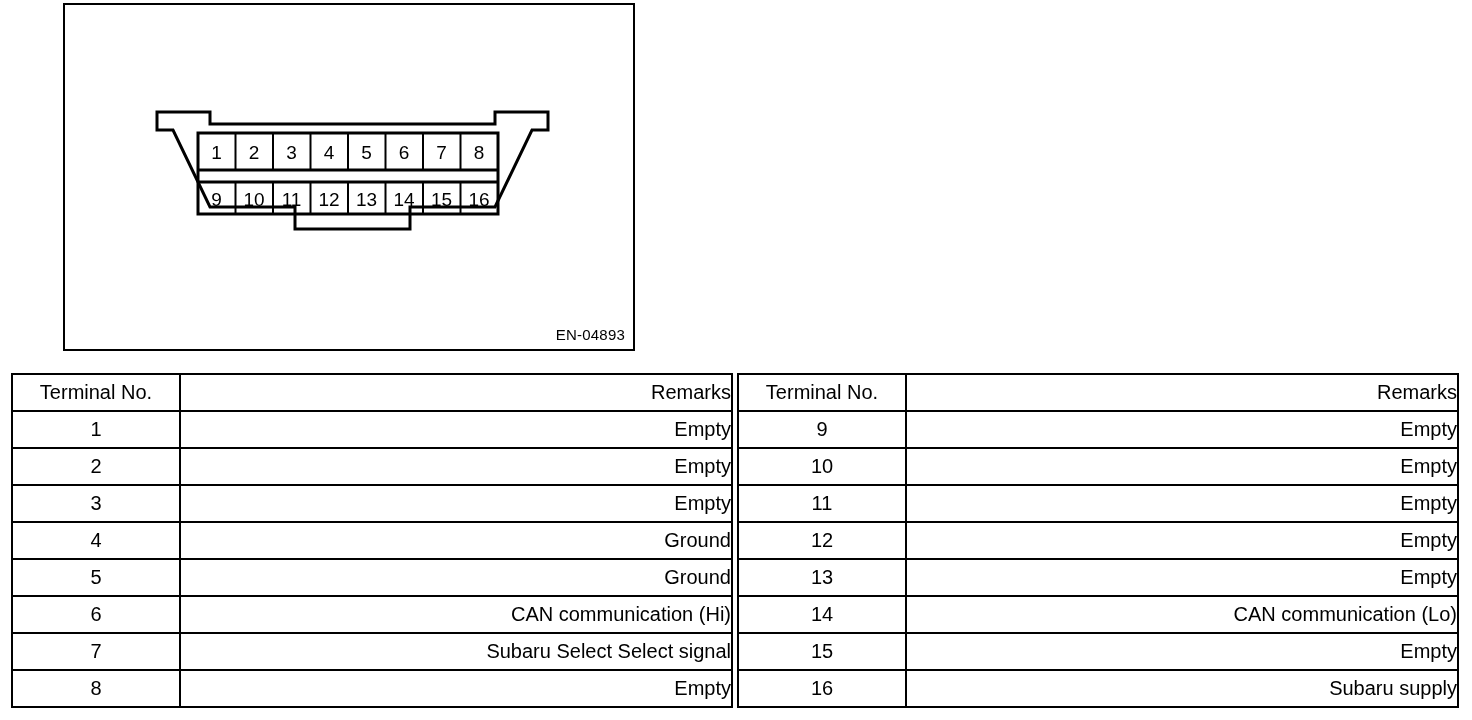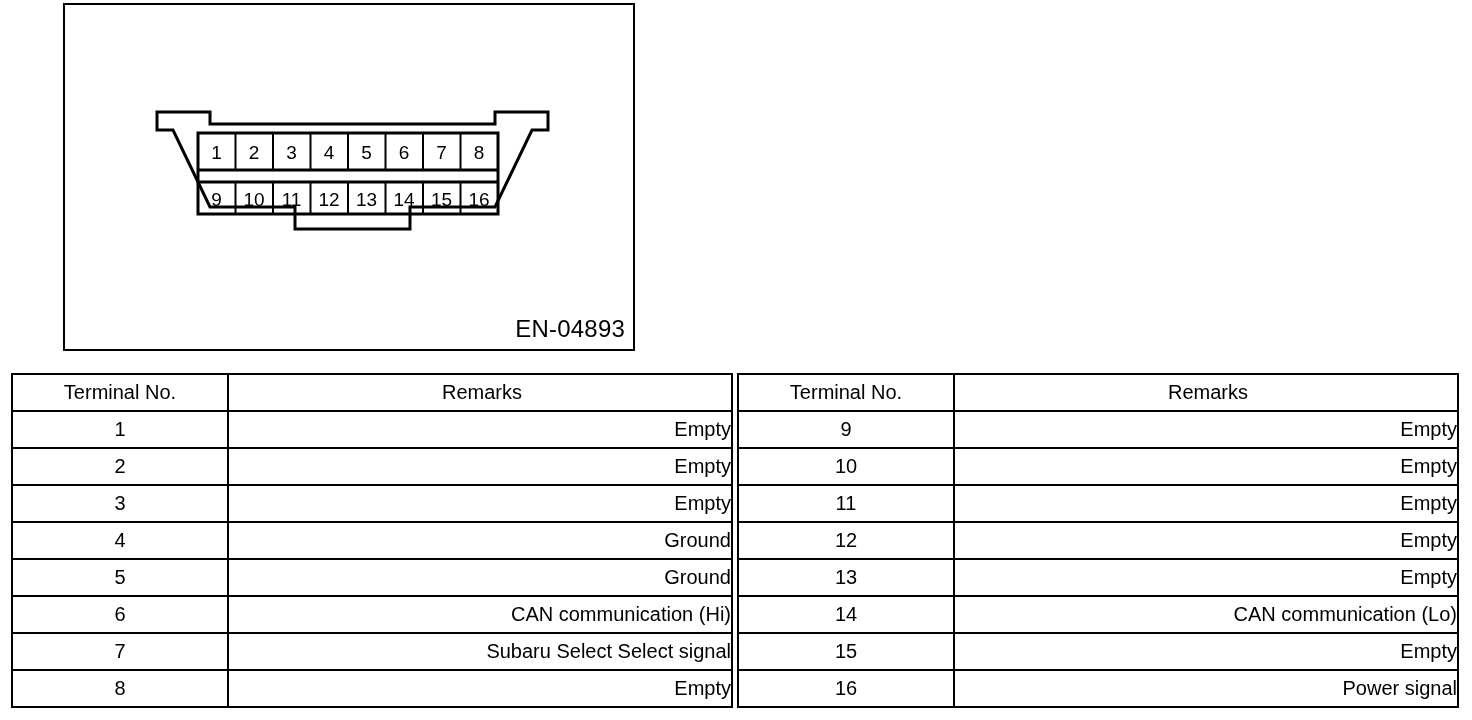--- a/index.html
+++ b/index.html
@@ -29,21 +29,21 @@
   }
   #connector-svg {
     position: absolute;
     left: 0;
     top: 0;
   }
   #figure-code {
     position: absolute;
     right: 8px;
     bottom: 6px;
-    font-size: 24px;
+    font-size: 15px;
     letter-spacing: 0.2px;
     white-space: nowrap;
   }
 
   
   .pin-label {
     position: absolute;
     font-size: 19px;
     line-height: 1;
     text-align: center;
@@ -64,24 +64,24 @@
 
   .pinout-table td,
   .pinout-table th {
     border: 2px solid #000;
     height: 37px;
     padding: 0;
     font-weight: normal;
     font-size: 20px;
     box-sizing: border-box;
   }
-  .col-term { width: 216px; text-align: center; }
+  .col-term { width: 168px; text-align: center; }
   .col-rem  { text-align: right; padding-left: 10px; }
   .pinout-table thead th { text-align: center; }
-  .pinout-table thead th.col-rem { padding-left: 4px; }
+  .pinout-table thead th.col-rem { padding-left: 4px; text-align: right; }
 </style>
 </head>
 <body>
 
 <div id="figure-panel">
 
   <svg id="connector-svg" width="568" height="344" viewBox="0 0 568 344">
 
     <path d="M 92,125
              L 92,107
@@ -218,16 +218,16 @@
       <tr>
         <td class="col-term">14</td>
         <td class="col-rem">CAN communication (Lo)</td>
       </tr>
       <tr>
         <td class="col-term">15</td>
         <td class="col-rem">Empty</td>
       </tr>
       <tr>
         <td class="col-term">16</td>
-        <td class="col-rem">Power signal</td>
+        <td class="col-rem">Subaru supply</td>
       </tr>
     </tbody>
 </table>
 
 </body></html>

